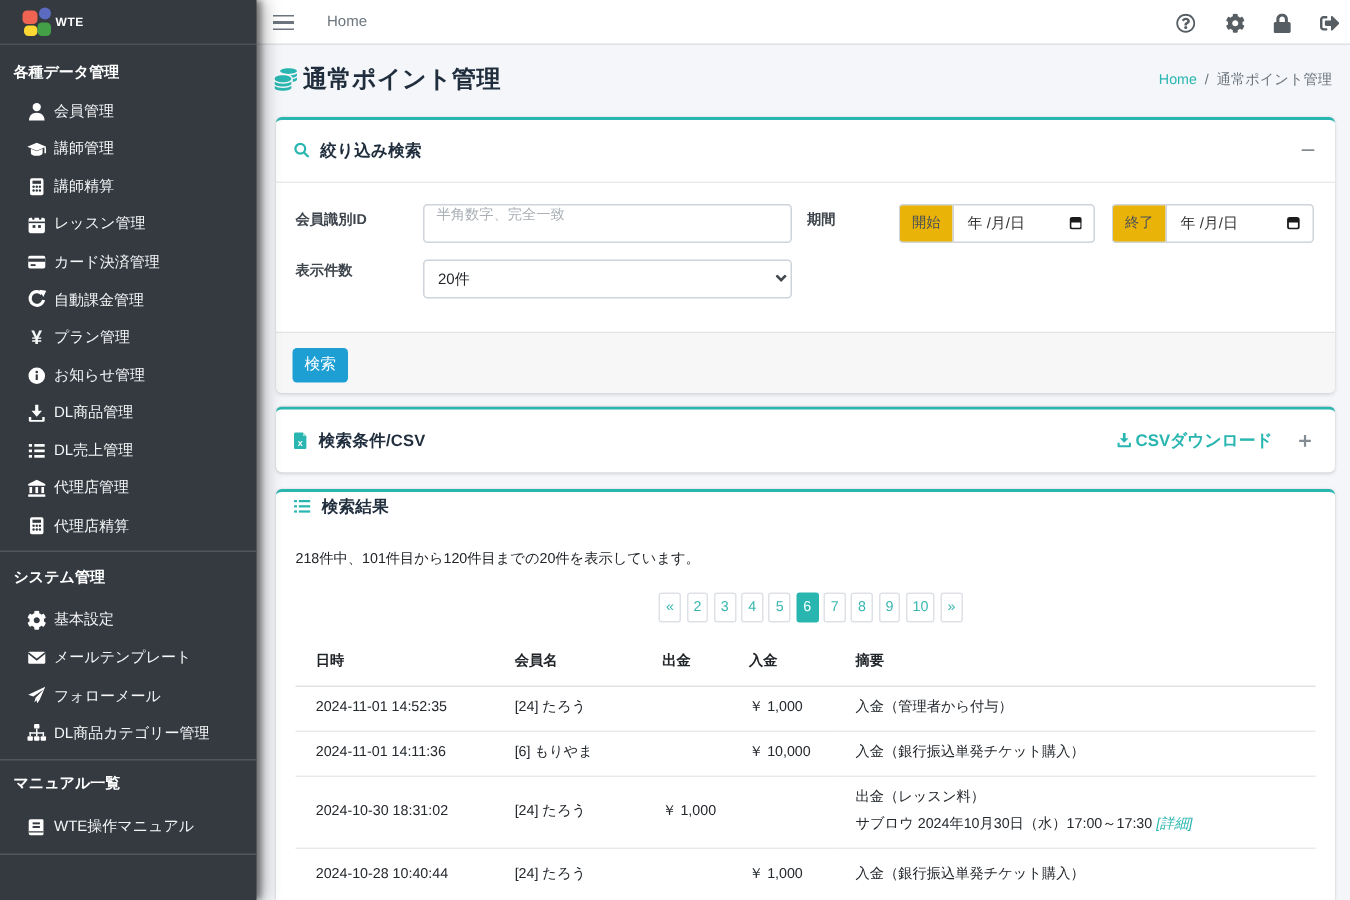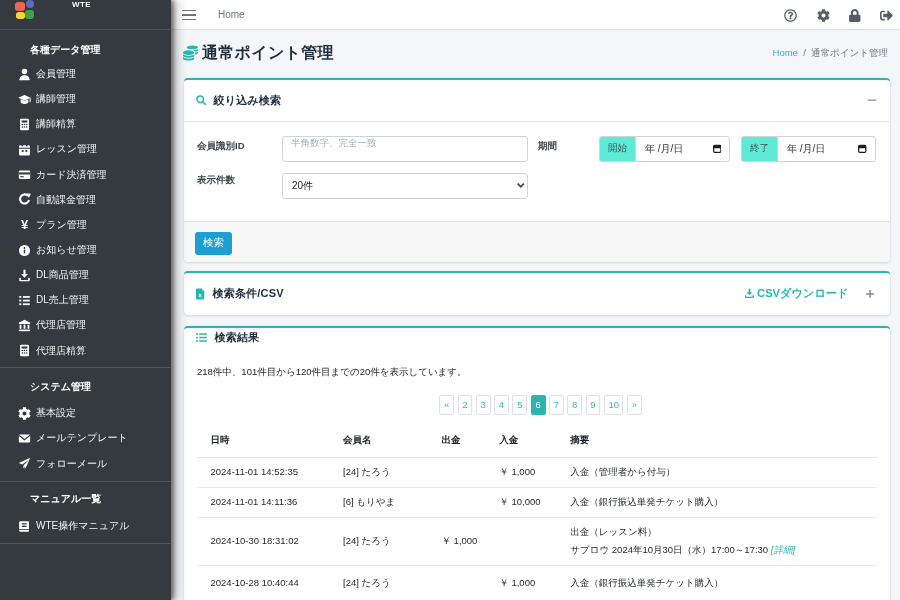--- a/index.html
+++ b/index.html
@@ -1,29 +1,29 @@
 <!DOCTYPE html>
 <html lang="ja"><head>
 <meta charset="utf-8">
 <title>通常ポイント管理</title>
 <style>
 * { margin:0; padding:0; box-sizing:border-box; }
 html,body { width:900px; height:600px; overflow:hidden; }
 body { font-family:"Liberation Sans", sans-serif; background:#f4f6f9; color:#212529; }
 
 .sidebar { position:absolute; left:0; top:0; width:171px; height:600px; background:#343a40; box-shadow:3px 0 4px rgba(0,0,0,.42), 6px 0 10px rgba(0,0,0,.25); z-index:5; }
-.brand { height:30px; display:flex; padding-left:15px; border-bottom:1px solid rgba(255,255,255,.12);gap:35px; }
+.brand { height:30px; display:flex; align-items:center; padding-left:15px; border-bottom:1px solid rgba(255,255,255,.12); }
 .brand .logo { width:19px; height:19px; position:relative; margin-right:3px; }
 .logo i { position:absolute; border-radius:3px; }
 .logo .sq1 { left:0; top:2px; width:10px; height:9px; background:#ee6352; }
 .logo .sq2 { left:11px; top:0; width:8px; height:8px; background:#5c6bc0; border-radius:50%; }
 .logo .sq3 { left:1px; top:12px; width:9px; height:7px; background:#fdd835; }
 .logo .sq4 { left:10px; top:10px; width:9px; height:9px; background:#43a047; }
 .brand b { color:#fff; font-size:8px; letter-spacing:.4px; }
-.nav-header { color:#fff; font-weight:bold; font-size:10px; padding-left:30px; height:20px; line-height:20px; }
+.nav-header { color:#fff; font-weight:bold; font-size:10px; padding-left:9px; height:20px; line-height:20px;font-family:Liberation Mono, monospace; }
 .nav-item { display:flex; align-items:center; height:25.15px; padding-left:18px; color:#f4f5f6; font-size:10px; }
 .nav-item svg { width:13px; height:13px; margin-right:5px; flex:none; }
 .nav-item .ic { width:13px; margin-right:5px; text-align:center; font-weight:bold; font-size:13px; line-height:13px; }
 .sep { border-top:1px solid #4f565d; }
 
 .topbar { position:absolute; left:171px; right:0; top:0; height:30px; background:#fff; border-bottom:1px solid #dee2e6; z-index:2; }
 .burger { position:absolute; left:11px; top:9.5px; width:14px; height:11px; }
 .burger i { display:block; height:1.8px; background:#6c757d; margin-bottom:2.8px; }
 .tb-home { position:absolute; left:47px; top:9px; font-size:10px; color:#6c757d; }
 .tb-icons { position:absolute; right:7px; top:0; height:30px; display:flex; align-items:center; gap:19.5px; }
@@ -43,21 +43,21 @@
 .card-title svg { margin-right:8px; }
 .card-tools { margin-left:auto; display:flex; align-items:center; color:#848c93;gap:13px; }
 
 .form-body { padding:14px 10px 11.5px 13px; }
 .frow { display:flex; margin-bottom:11px; }
 .fcol { display:flex; align-items:center; white-space:nowrap; flex:none; }
 label.flabel { font-size:9.5px; font-weight:bold; color:#3d444b; }
 .inp { border:1px solid #ced4da; border-radius:3px; height:26px; font-size:9.5px; color:#495057; background:#fff; }
 .ph { color:#aab0b6; }
 .grp { display:flex; height:26px; white-space:nowrap; }
-.grp .addon { background:#5eead4; border:1px solid #ced4da; border-right:0; border-radius:3px 0 0 3px; font-size:9.5px; color:#495057; display:flex; align-items:center; padding:0 8px;font-family:Liberation Mono, monospace; }
+.grp .addon { background:#eab308; border:1px solid #ced4da; border-right:0; border-radius:3px 0 0 3px; font-size:9.5px; color:#495057; display:flex; align-items:center; padding:0 8px;font-family:Liberation Mono, monospace; }
 .grp .date { border:1px solid #ced4da; border-radius:0 3px 3px 0; display:flex; align-items:center; font-size:10px; color:#333; padding:0 8px 0 9px; background:#fff; }
 .card-footer { background:#f7f7f8; border-top:1px solid rgba(0,0,0,.08); padding:9.5px 11px 6.5px; border-radius:0 0 4px 4px; }
 .btn-search { display:block; background:#1e9fd4; color:#fff; font-size:10.5px; border:none; border-radius:3px; width:37px; height:23.5px; }
 
 .csv-link { color:#2ab6b0; font-size:11.2px; display:flex; align-items:center; font-weight:bold; }
 .csv-link svg { margin-right:2px; }
 .plus { color:#848c93; font-size:14px; font-weight:bold; margin-left:1.5px; }
 
 .res-body { padding:18.5px 13px 0; }
 .res-count { font-size:9.5px; color:#212529; height:15px; }
@@ -164,20 +164,31 @@
           <path fill="#fff" d="M487.4 315.7l-42.6-24.6c4.3-23.2 4.3-47 0-70.2l42.6-24.6c4.9-2.8 7.1-8.6 5.5-14-11.1-35.6-30-67.8-54.7-94.6-3.8-4.1-10-5.1-14.8-2.3L380.8 110c-17.9-15.4-38.5-27.3-60.8-35.1V25.8c0-5.6-3.9-10.5-9.4-11.7-36.7-8.2-74.3-7.8-109.2 0-5.5 1.2-9.4 6.1-9.4 11.7V75c-22.2 7.9-42.8 19.8-60.8 35.1L88.7 85.5c-4.9-2.8-11-1.9-14.8 2.3-24.7 26.7-43.6 58.9-54.7 94.6-1.7 5.4.6 11.2 5.5 14L67.3 221c-4.3 23.2-4.3 47 0 70.2l-42.6 24.6c-4.9 2.8-7.1 8.6-5.5 14 11.1 35.6 30 67.8 54.7 94.6 3.8 4.1 10 5.1 14.8 2.3l42.6-24.6c17.9 15.4 38.5 27.3 60.8 35.1v49.2c0 5.6 3.9 10.5 9.4 11.7 36.7 8.2 74.3 7.8 109.2 0 5.5-1.2 9.4-6.1 9.4-11.7v-49.2c22.2-7.9 42.8-19.8 60.8-35.1l42.6 24.6c4.9 2.8 11 1.9 14.8-2.3 24.7-26.7 43.6-58.9 54.7-94.6 1.5-5.5-.7-11.3-5.6-14.1zM256 336c-44.1 0-80-35.9-80-80s35.9-80 80-80 80 35.9 80 80-35.9 80-80 80z"></path>
         </svg>基本設定</div>
     <div class="nav-item"><svg viewBox="0 0 16 16">
           <rect x="1" y="3" width="14" height="10" rx="1.2" fill="#fff"></rect>
           <path d="M1 4 L8 9.5 15 4" stroke="#343a40" stroke-width="1.4" fill="none"></path>
         </svg>メールテンプレート</div>
     <div class="nav-item"><svg viewBox="0 0 16 16">
           <path d="M15 1 L1 7.5 l4.2 1.6 L14 3 7 10 l1.5 4.5 2-3 z" fill="#fff"></path>
           <path d="M7 10 l-1 4 1.7-1.8 z" fill="#fff"></path>
         </svg>フォローメール</div>
+    <div class="nav-item"><svg viewBox="0 0 16 16">
+          <rect x="5.8" y="0.8" width="4.4" height="3.8" rx=".8" fill="#fff"></rect>
+          <rect x="0.4" y="10.8" width="4.4" height="3.8" rx=".8" fill="#fff"></rect>
+          <rect x="5.8" y="10.8" width="4.4" height="3.8" rx=".8" fill="#fff"></rect>
+          <rect x="11.2" y="10.8" width="4.4" height="3.8" rx=".8" fill="#fff"></rect>
+          <rect x="7.4" y="4.6" width="1.2" height="3" fill="#fff"></rect>
+          <rect x="2" y="7.6" width="12" height="1.2" fill="#fff"></rect>
+          <rect x="2" y="7.6" width="1.2" height="3.2" fill="#fff"></rect>
+          <rect x="12.8" y="7.6" width="1.2" height="3.2" fill="#fff"></rect>
+          <rect x="7.4" y="7.6" width="1.2" height="3.2" fill="#fff"></rect>
+        </svg>DL商品カテゴリー管理</div>
     <div class="sep" style="margin-top:5px;"></div>
     <div class="nav-header" style="margin-top:7px;">マニュアル一覧</div>
     <div style="height:4.4px"></div>
     <div class="nav-item"><svg viewBox="0 0 16 16">
           <path d="M3 1.5 h9.5 a1 1 0 0 1 1 1 v11 a1 1 0 0 1 -1 1 H3 a1.6 1.6 0 0 1 -1.6-1.6 V3.1 A1.6 1.6 0 0 1 3 1.5z" fill="#fff"></path>
           <rect x="4.6" y="4" width="6" height="1.6" fill="#343a40"></rect>
           <rect x="4.6" y="7" width="6" height="1.6" fill="#343a40"></rect>
           <path d="M1.4 11.3 h12.1 v1 H1.4z" fill="#343a40"></path>
         </svg>WTE操作マニュアル</div>
     <div class="sep" style="margin-top:4.7px;"></div>

